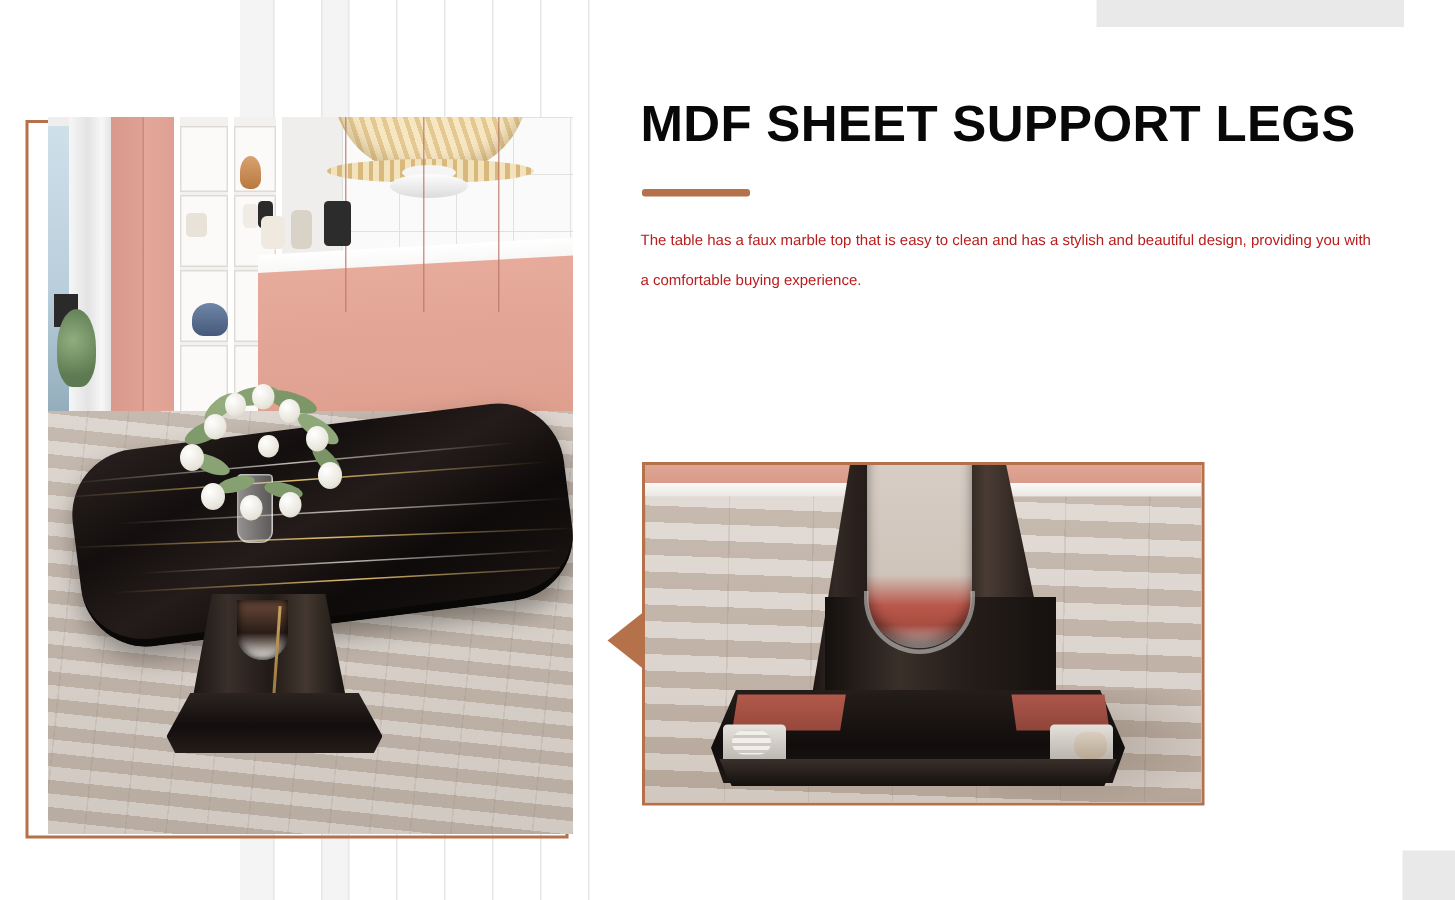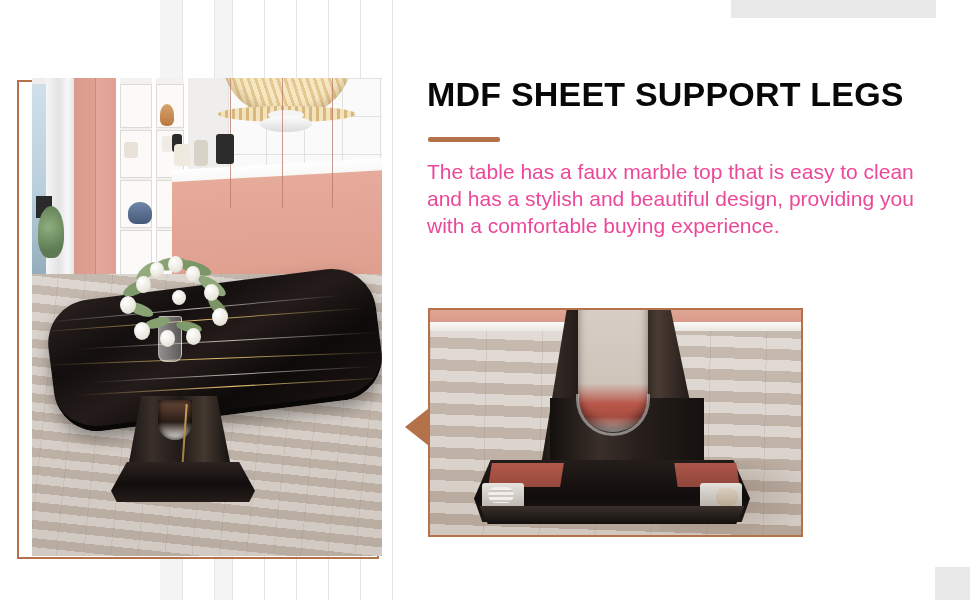--- a/index.html
+++ b/index.html
@@ -144,27 +144,27 @@
     background:linear-gradient(180deg,#d9cdbd,#b8a894);}
   .R-botBar{position:absolute;left:44px;top:196px;width:276px;height:18px;
     background:linear-gradient(180deg,#3a302b,#14100e);
     clip-path:polygon(2% 0,98% 0,95% 100%,5% 100%);}
 
   
   .arrow{position:absolute;left:405px;top:408px;width:0;height:0;
     border-top:19px solid transparent;border-bottom:19px solid transparent;border-right:24px solid #b5714a;}
 
   
-  .text-block{position:absolute;left:427px;top:73px;width:515px;}
+  .text-block{position:absolute;left:427px;top:62px;width:515px;}
   .headline{
     font-size:34px;line-height:42px;font-weight:bold;color:#080808;
     letter-spacing:.2px;margin:0;
   }
   .divider{width:72px;height:5px;background:#b5714a;margin:22px 0 16px 1px;border-radius:2px;}
-  .body-copy{font-size:21px;line-height:27px;color:#ec4899;margin:0;max-width:492px;}
+  .body-copy{font-size:10px;line-height:27px;color:#b91c1c;margin:0;max-width:492px;}
 </style>
 </head>
 <body>
 
 <div class="stage">
 
   <div class="stripes">
     <div class="stripe-band" style="left:160px;width:22px;"></div>
     <div class="stripe-band" style="left:214px;width:18px;"></div>
     <div class="stripe" style="left:182px;"></div>

